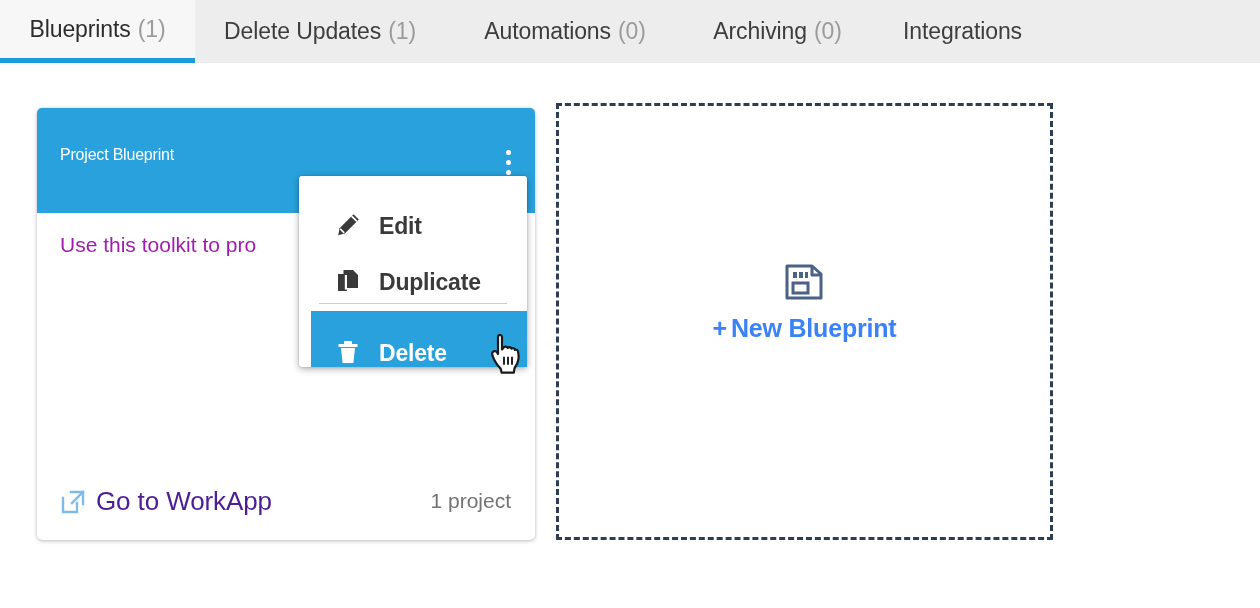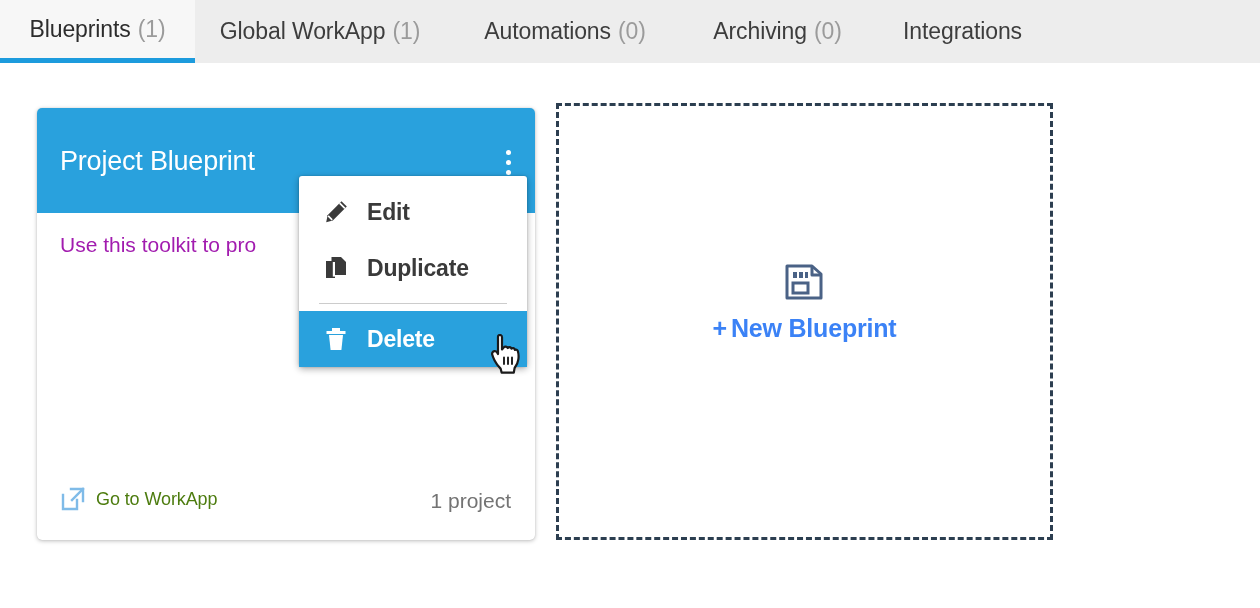--- a/index.html
+++ b/index.html
@@ -74,21 +74,21 @@
     position: absolute;
     left: 0; top: 0;
     width: 498px;
     height: 105px;
     background: #29a1dd;
   }
   #card-title {
     position: absolute;
     left: 23px;
     top: 38px;
-    font-size: 27px;
+    font-size: 16px;
     color: #ffffff;
     letter-spacing: -0.2px;
   }
   #kebab-button {
     position: absolute;
     right: 16px;
     top: 42px;
     width: 22px;
     height: 26px;
     cursor: pointer;
@@ -125,22 +125,22 @@
     align-items: center;
     cursor: pointer;
   }
   #goto-workapp .ext-icon {
     width: 26px;
     height: 26px;
     margin-right: 10px;
     display: block;
   }
   #goto-workapp .goto-label {
-    font-size: 18px;
-    color: #4d7c0f;
+    font-size: 26px;
+    color: #4c1d95;
     letter-spacing: -0.1px;
   }
   #project-count {
     position: absolute;
     right: 24px;
     top: 17px;
     font-size: 21px;
     color: #737373;
   }
 
@@ -152,25 +152,26 @@
     width: 228px;
     background: #ffffff;
     border-radius: 3px;
     box-shadow: 0 2px 7px rgba(0,0,0,0.33), 0 0 2px rgba(0,0,0,0.2);
     z-index: 40;
     padding: 8px 0 0 0;
     box-sizing: border-box;
   }
   .menu-item {
     display: flex;
-    align-items: center;
+    align-items: flex-end;
     height: 56px;
     padding-left: 22px;
     box-sizing: border-box;
     cursor: pointer;
+    margin-left: 12px;
   }
   .menu-item .menu-icon {
     width: 30px;
     height: 30px;
     margin-right: 16px;
     flex: 0 0 auto;
     display: flex;
     align-items: center;
     justify-content: center;
   }
@@ -240,21 +241,21 @@
 </style>
 </head>
 <body>
 
 <div id="tabbar">
   <div class="tab active" style="left:0px;width:195px;">
     <span>Blueprints</span>
       <span class="tab-count">(1)</span>
   </div>
   <div class="tab" style="left:195px;width:250px;">
-    <span>Global WorkApp</span>
+    <span>Delete Updates</span>
       <span class="tab-count">(1)</span>
   </div>
   <div class="tab" style="left:445px;width:240px;">
     <span>Automations</span>
       <span class="tab-count">(0)</span>
   </div>
   <div class="tab" style="left:685px;width:185px;align-items:center;">
     <span>Archiving</span>
       <span class="tab-count">(0)</span>
   </div>

